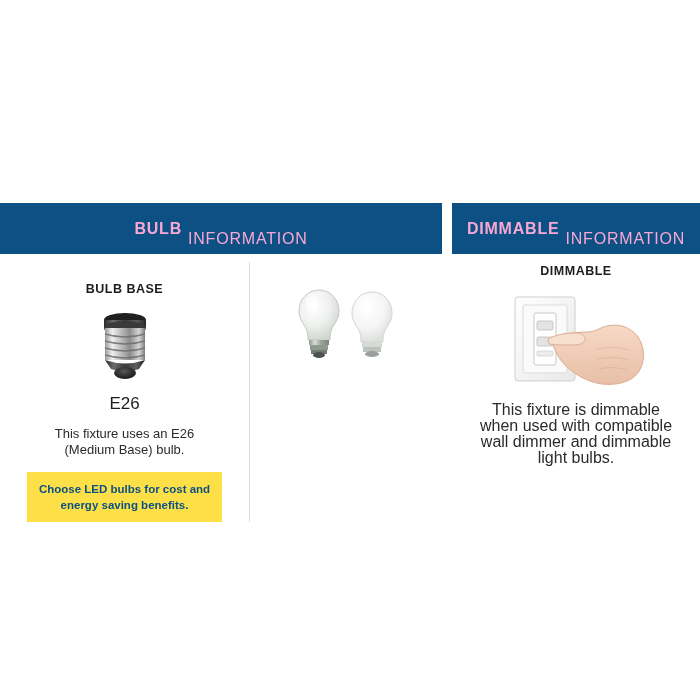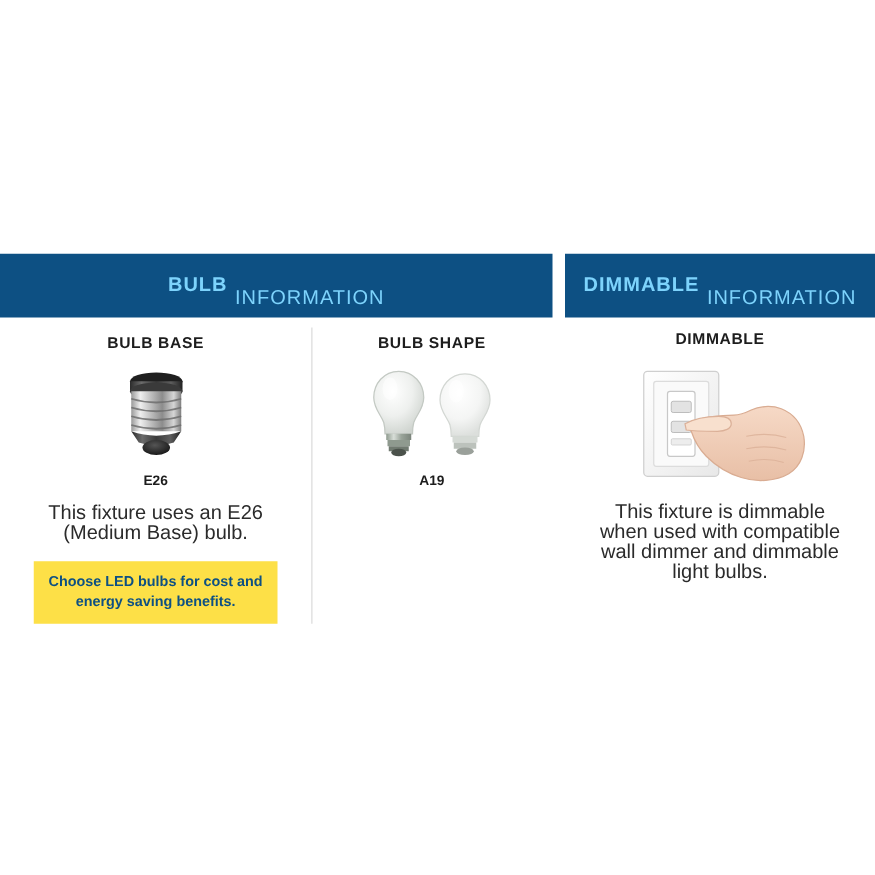--- a/index.html
+++ b/index.html
@@ -44,21 +44,21 @@
     position: relative;
   }
 
   
   .hdr {
     background: #0d5083;
     height: 51px;
     display: flex;
     align-items: center;
     justify-content: center;
-    color: #7dd3fc;
+    color: #f9a8d4;
     letter-spacing: 0.8px;
   }
   .hdr .strong {
     font-weight: bold;
     font-size: 16px;
   }
   .hdr .light {
     font-weight: normal;
     font-size: 16px;
     margin-left: 6px;
@@ -66,21 +66,21 @@
   }
 
   
   .cols {
     display: flex;
     width: 442px;
   }
   .col {
     width: 221px;
     box-sizing: border-box;
-    padding-top: 13px;
+    padding-top: 28px;
     text-align: center;
     position: relative;
     margin-left: 27px;
   }
   .col.divided::after {
     content: "";
     position: absolute;
     left: 0;
     top: 8px;
     bottom: 0;
@@ -97,28 +97,28 @@
   }
 
   .art {
     height: 86px;
     display: flex;
     align-items: center;
     justify-content: center;
   }
 
   .code {
-    font-size: 11px;
-    font-weight: bold;
+    font-size: 17px;
+    font-weight: normal;
     margin-top: 4px;
     margin-bottom: 12px;
   }
 
   .desc {
-    font-size: 16px;
+    font-size: 13px;
     line-height: 16px;
     color: #2b2b2b;
     margin: 0 auto;
     width: 180px;
   }
 
   .tip {
     margin-top: 14px;
     background: #fde047;
     color: #0d5083;
@@ -219,21 +219,20 @@
 
           <div class="code">E26</div>
           <div class="desc">This fixture uses an E26 (Medium Base) bulb.</div>
 
           <div style="display:flex;justify-content:center;">
             <div class="tip">Choose LED bulbs for cost and energy saving benefits.</div>
           </div>
         </div>
 
         <div class="col divided">
-          <div class="sub-title">BULB SHAPE</div>
 
           <div class="art">
             <svg width="120" height="82" viewBox="0 0 120 82" aria-hidden="true">
               <defs>
                 <radialGradient id="glassA" cx="38%" cy="32%" r="72%">
                   <stop offset="0%" stop-color="#ffffff"></stop>
                   <stop offset="55%" stop-color="#eef0ee"></stop>
                   <stop offset="100%" stop-color="#cfd4cf"></stop>
                 </radialGradient>
                 <radialGradient id="glassB" cx="38%" cy="30%" r="72%">
@@ -261,21 +260,20 @@
               <g>
                 <path d="M86 8 C74 8 66 18 66 29 C66 38 72 43 74 49 C75 53 75 56 75 58 L97 58 C97 56 97 53 98 49 C100 43 106 38 106 29 C106 18 98 8 86 8 Z" fill="url(#glassB)" stroke="#d3d7d3" stroke-width="1"></path>
                 <rect x="76" y="58" width="20" height="5" fill="#d5dad5"></rect>
                 <rect x="77" y="63" width="18" height="5" fill="#bcc2bc"></rect>
                 <ellipse cx="86" cy="70" rx="7" ry="3" fill="#9aa09a"></ellipse>
                 <ellipse cx="79" cy="22" rx="6" ry="9" fill="#ffffff" opacity="0.6"></ellipse>
               </g>
             </svg>
           </div>
 
-          <div class="code">A19</div>
         </div>
 
       </div>
     </div>
 
     <div class="panel-gap"></div>
 
     <div class="panel-right">
 
       <div class="hdr">

